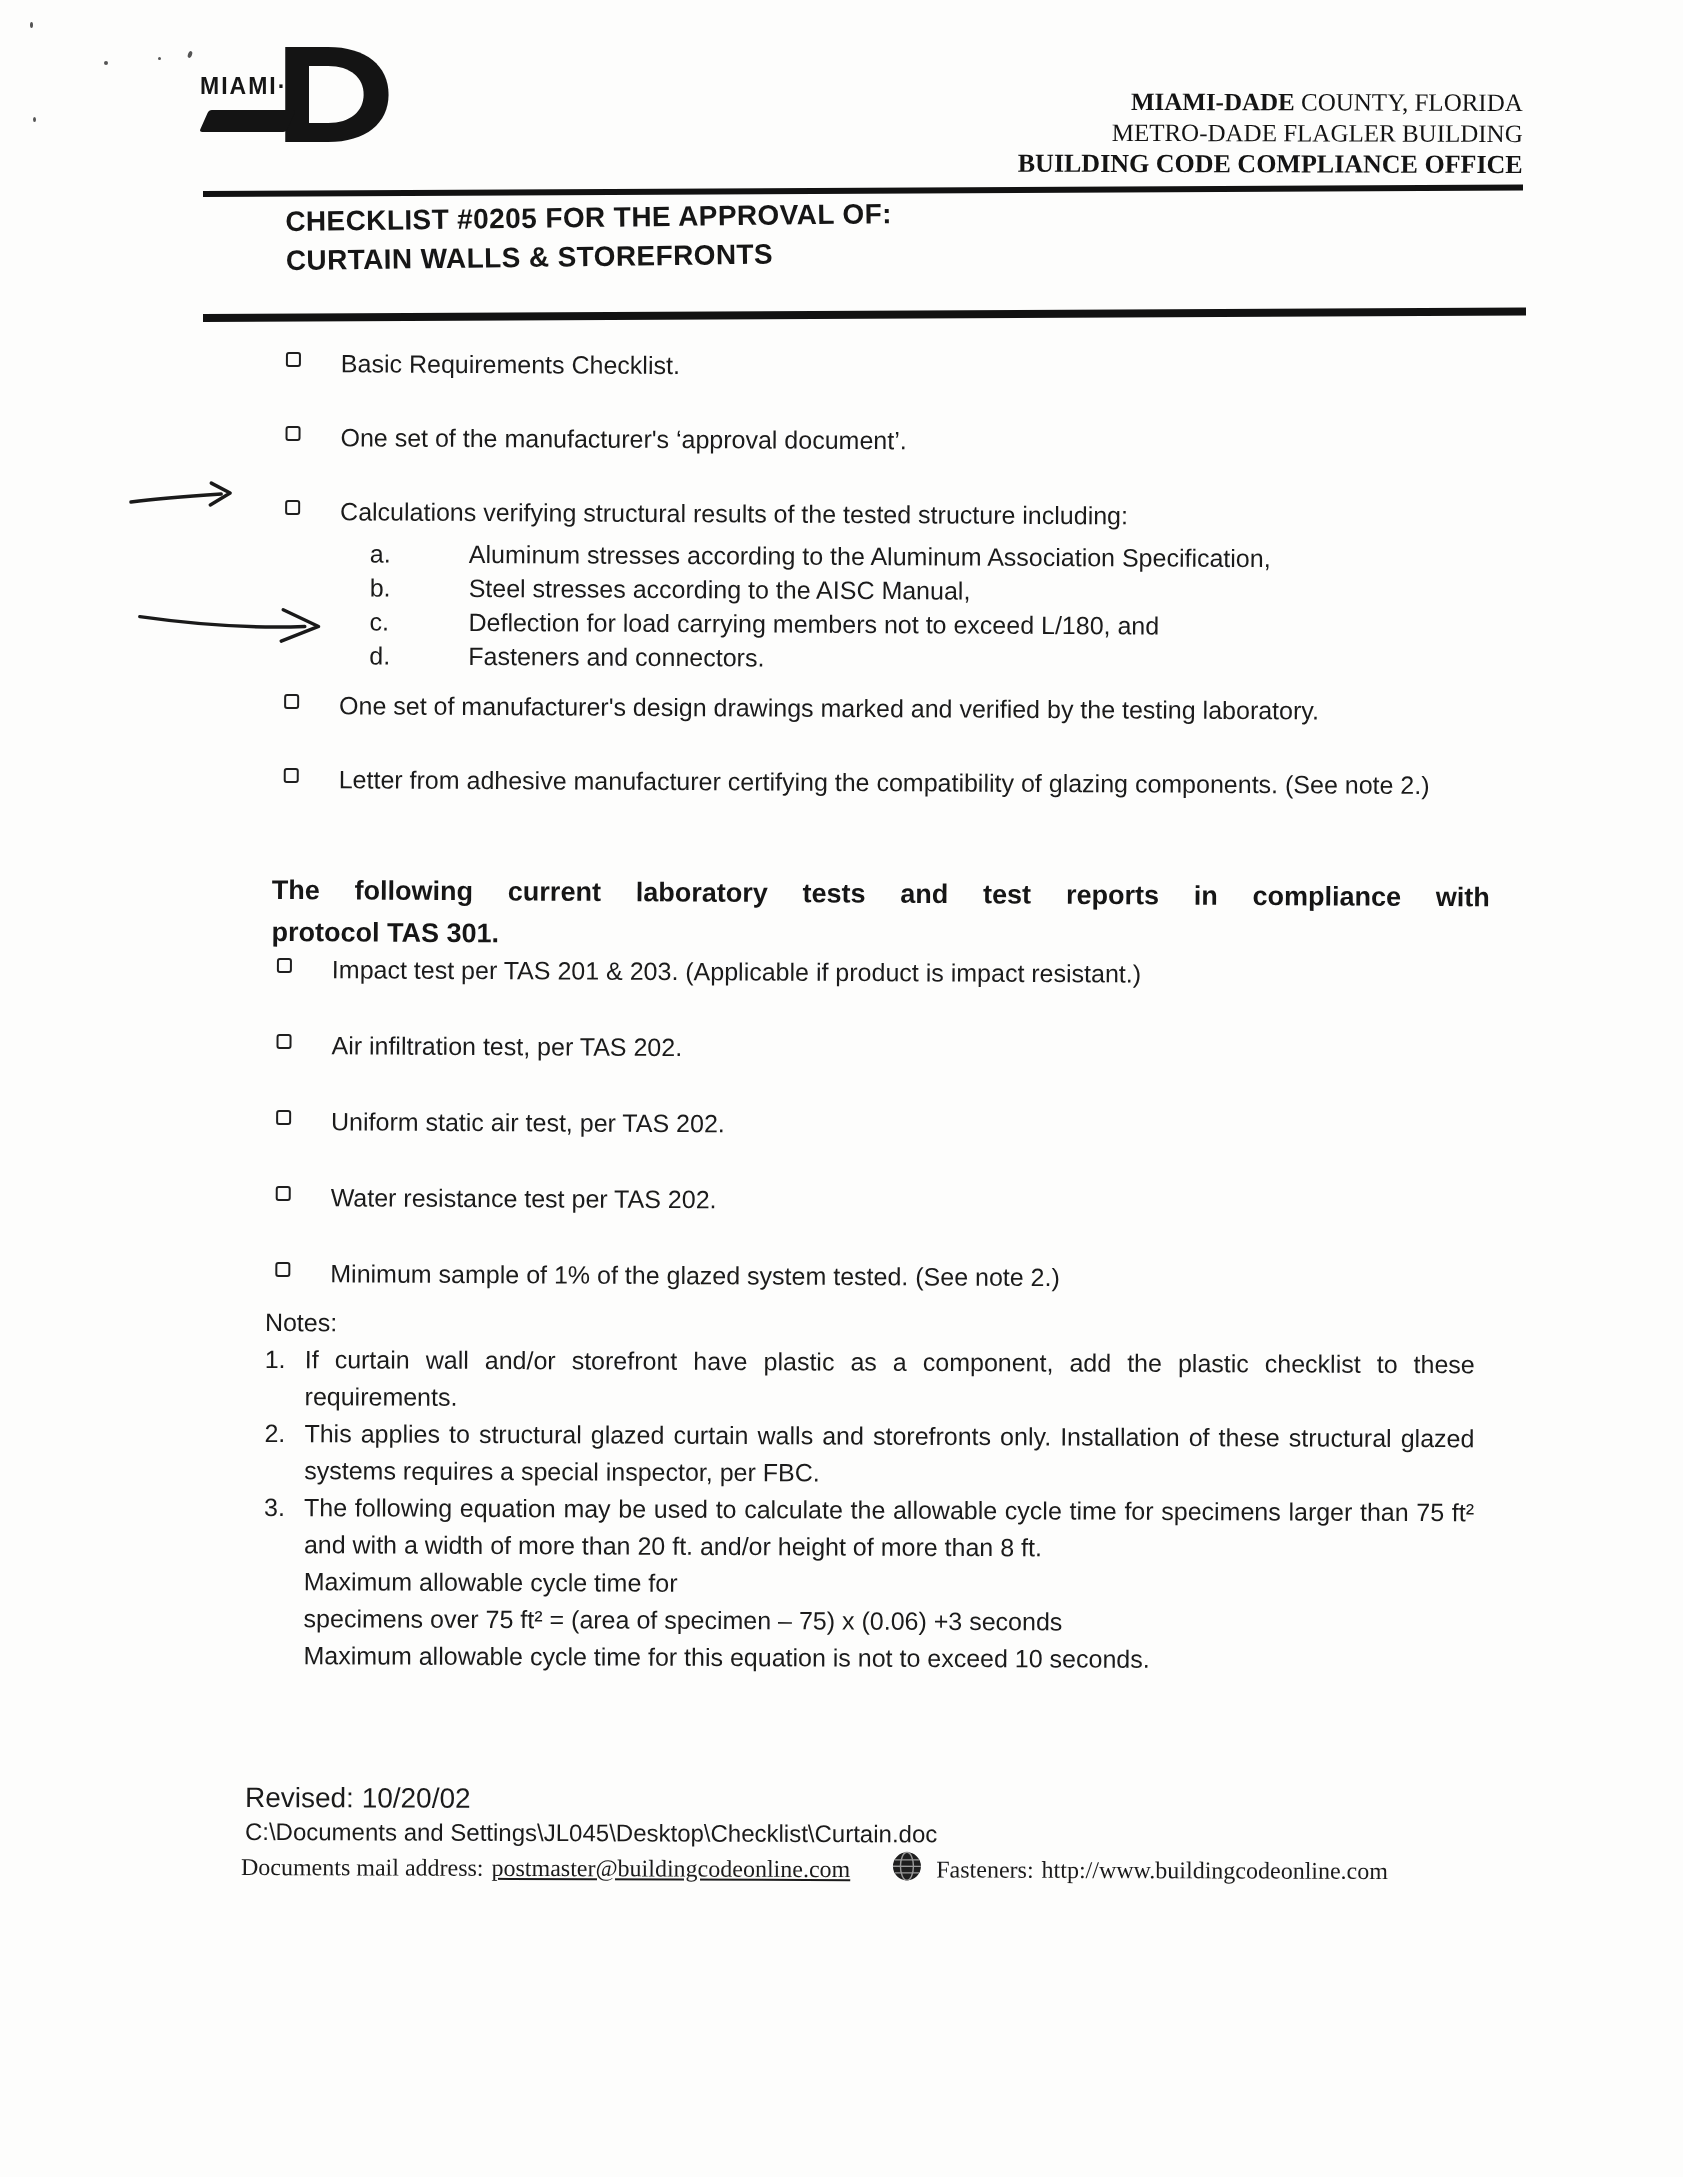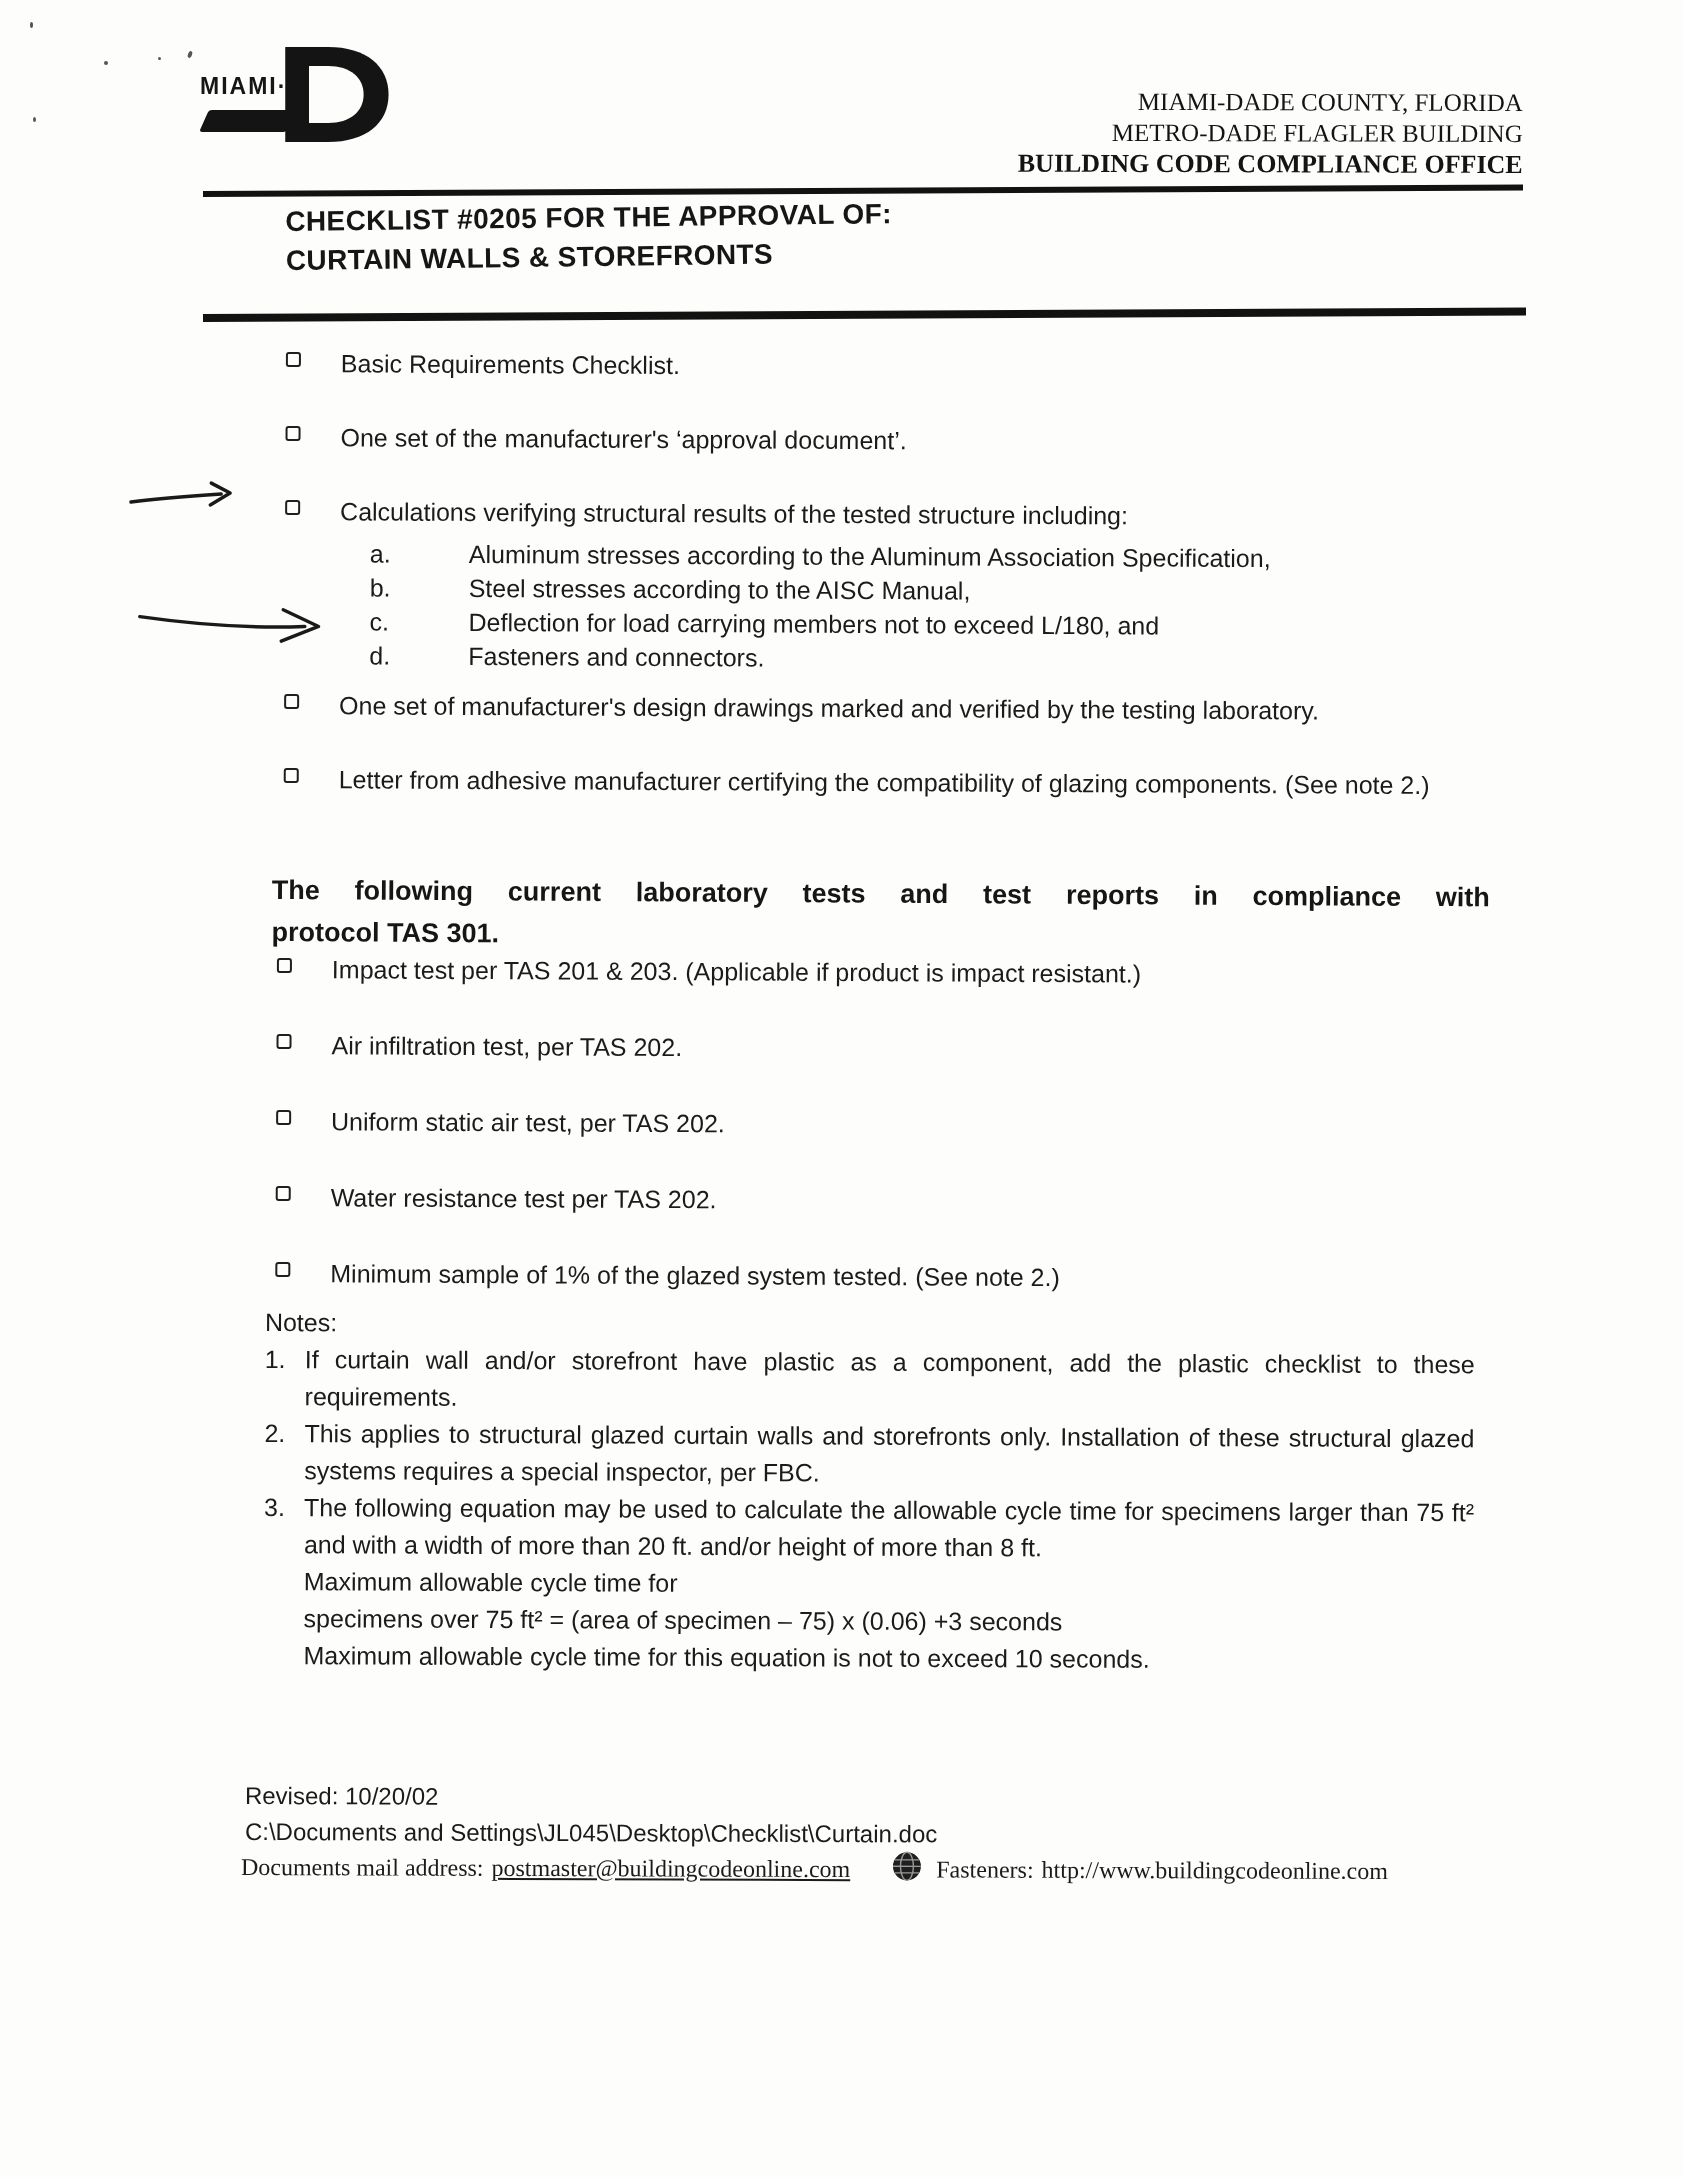--- a/index.html
+++ b/index.html
@@ -34,21 +34,21 @@
     background: #141414; transform: skewX(-24deg); border-radius: 3px;
   }
 
   
   .agency {
     position: absolute; right: 160px; top: 87px;
     text-align: right; font-family: "Liberation Serif", serif;
     font-size: 25px; line-height: 31px; color: #141414;
     transform: rotate(0.15deg); transform-origin: right top;
   }
-  .agency .b { font-weight: normal; }
+  .agency .b { font-weight: bold; }
   .agency-line3 { font-weight: bold; font-size: 26px; }
 
   
   .rule { position: absolute; background: #121212; transform-origin: left top; }
   .rule1 { left: 203px; top: 191px; width: 1320px; height: 6px; transform: rotate(-0.28deg); }
   .rule2 { left: 203px; top: 314px; width: 1323px; height: 8px; transform: rotate(-0.28deg); }
 
   
   .title {
     position: absolute; left: 285px; top: 202px;
@@ -102,21 +102,21 @@
   .u { }
 
   
   .arrow { position: absolute; }
   .arrow1 { left: 127px; top: 475px; }
   .arrow2 { left: 135px; top: 597px; }
 
   
   .footer-revised {
     position: absolute; left: 245px; top: 1782px;
-    font-size: 24px; transform: rotate(0.2deg); transform-origin: left top;
+    font-size: 28px; transform: rotate(0.2deg); transform-origin: left top;
   }
   .footer-path {
     position: absolute; left: 245px; top: 1818px;
     font-size: 24px; transform: rotate(0.2deg); transform-origin: left top;
   }
   .footer-mail {
     position: absolute; left: 241px; top: 1849px;
     display: flex; align-items: center;
     font-family: "Liberation Serif", serif; font-size: 24px;
     transform: rotate(0.2deg); transform-origin: left top;

